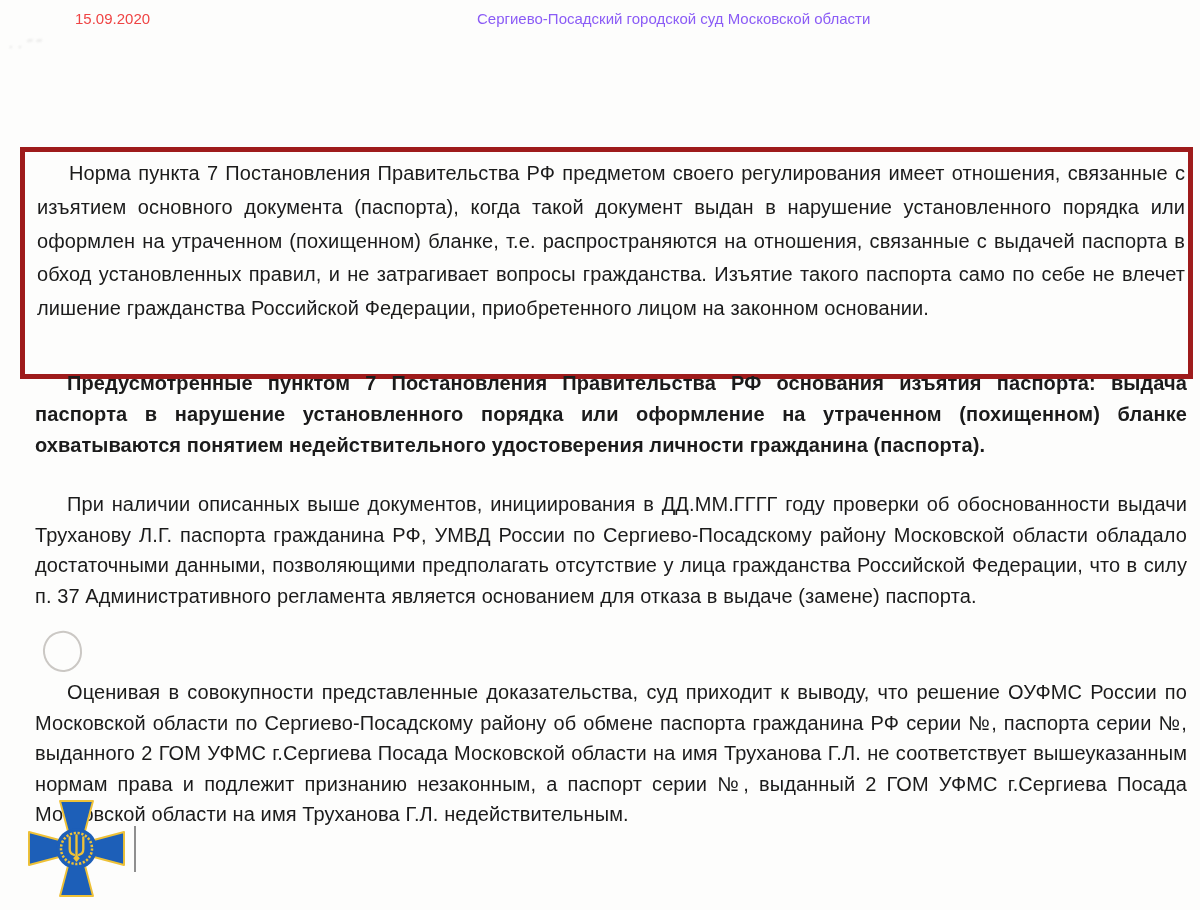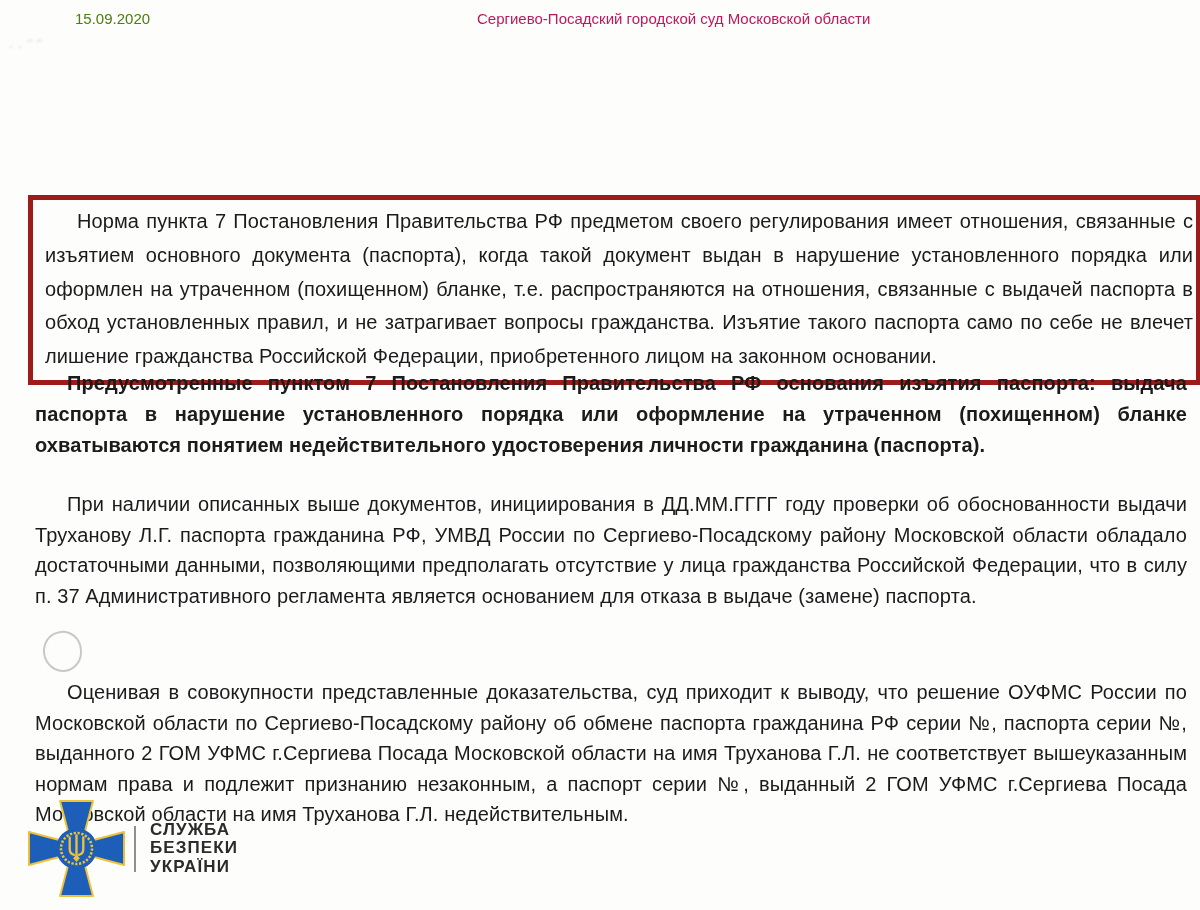--- a/index.html
+++ b/index.html
@@ -13,28 +13,28 @@
     background: #fdfdfc;
     overflow: hidden;
     color: #1b1b1b;
   }
 
   
   .header-date {
     position: absolute;
     left: 75px; top: 10px;
     font-size: 15px;
-    color: #4d7c0f;
+    color: #ef4444;
     white-space: nowrap;
   }
   .header-court {
     position: absolute;
     left: 477px; top: 10px;
     font-size: 15px;
-    color: #be185d;
+    color: #8b5cf6;
     white-space: nowrap;
   }
 
   
   .para {
     position: absolute;
     left: 35px;
     width: 1152px;
     font-size: 20px;
     line-height: 31px;
@@ -45,25 +45,24 @@
   .para.indent { text-indent: 32px; }
 
   .p1 { top: 90px; line-height: 32px; }
   .p3 { top: 368px; font-weight: bold; }
   .p4 { top: 474px; line-height: 30.5px; margin-top: 15px; }
   .p5 { top: 677px; line-height: 30.5px; }
 
   
   .highlight-box {
     position: absolute;
-    left: 28px; top: 147px;
-    width: 1173px; height: 190px;
+    left: 20px; top: 147px;
+    width: 1173px; height: 232px;
     border: 5px solid var(--highlight-color, #9e1b1b);
     background: transparent;
-    margin-top: 48px;
   }
   .highlight-box .para-inner {
     position: absolute;
     left: 12px; top: 5px;
     width: 1148px;
     font-size: 20px;
     line-height: 33.8px;
     text-align: justify;
     text-indent: 32px;
     color: #1b1b1b;
@@ -148,20 +147,15 @@
       <circle cx="50" cy="50" r="21" fill="var(--emblem-blue, #1d5fb8)"></circle>
       <circle cx="50" cy="50" r="16" fill="none" stroke="var(--emblem-gold, #eec137)" stroke-width="2.6" stroke-dasharray="2.3 1.7"></circle>
       <g stroke="var(--emblem-gold, #eec137)" stroke-width="2.4" fill="none" stroke-linecap="round">
         <path d="M50,36.5 V57"></path>
         <path d="M43,38.5 V50.5 Q43,55.5 47.5,56.5"></path>
         <path d="M57,38.5 V50.5 Q57,55.5 52.5,56.5"></path>
       </g>
       <path d="M50,56 L46.6,60 L50,64 L53.4,60 Z" fill="var(--emblem-gold, #eec137)"></path>
     </svg>
     <div class="logo-sep"></div>
-    <div class="logo-text">
-      <div>СЛУЖБА</div>
-      <div>БЕЗПЕКИ</div>
-      <div>УКРАЇНИ</div>
-    </div>
   </div>
 
 </div>
 
 </body></html>

